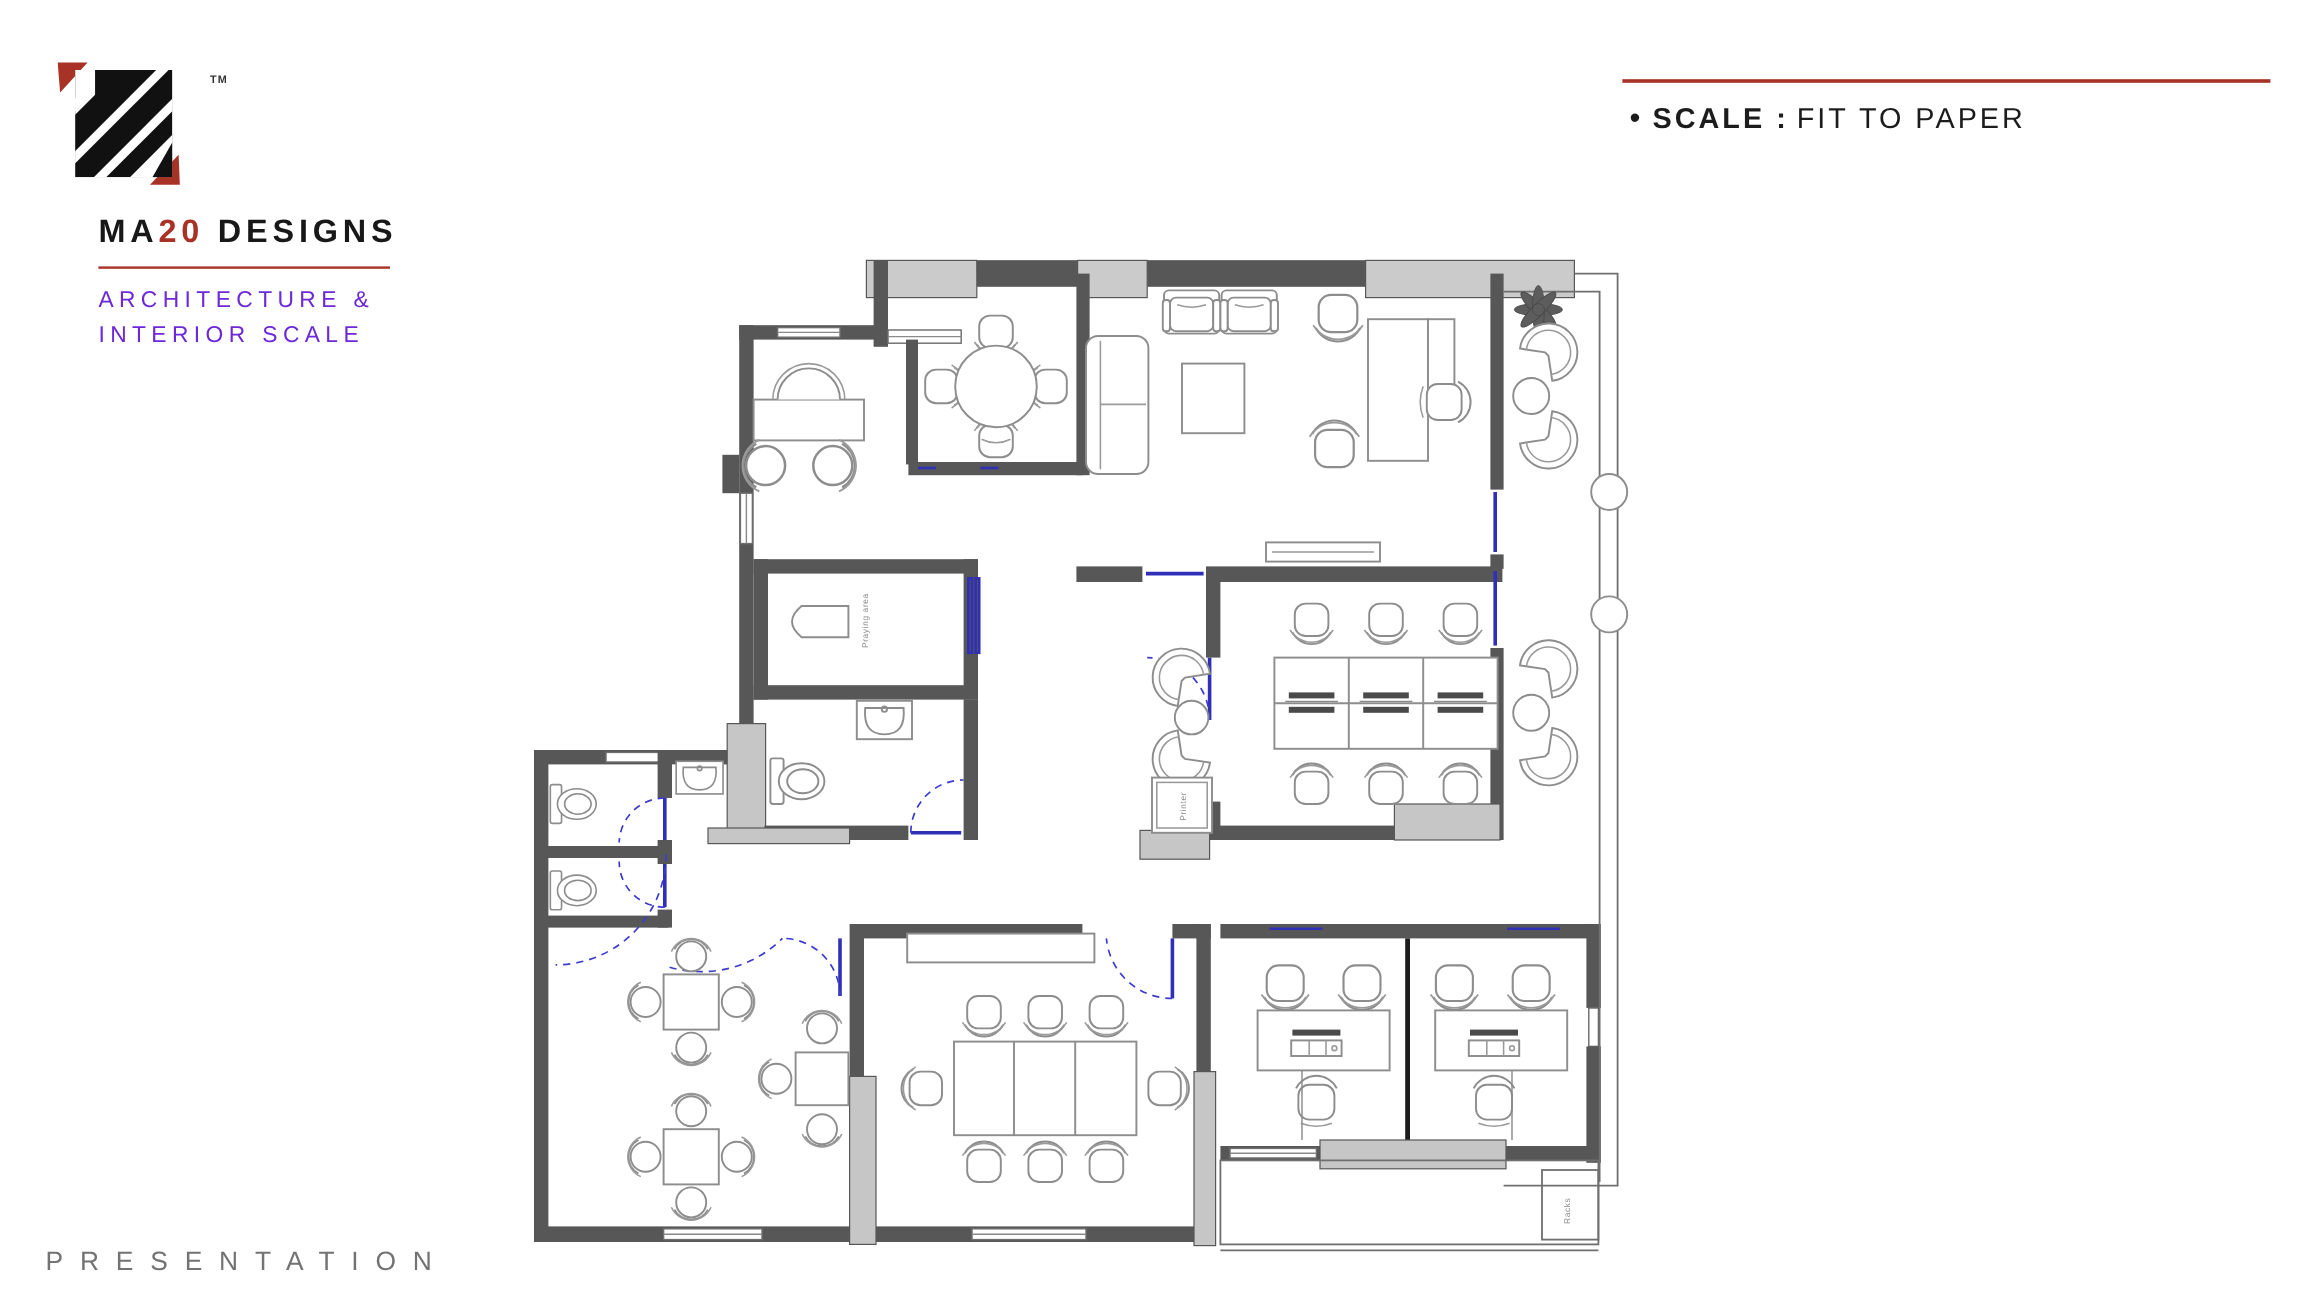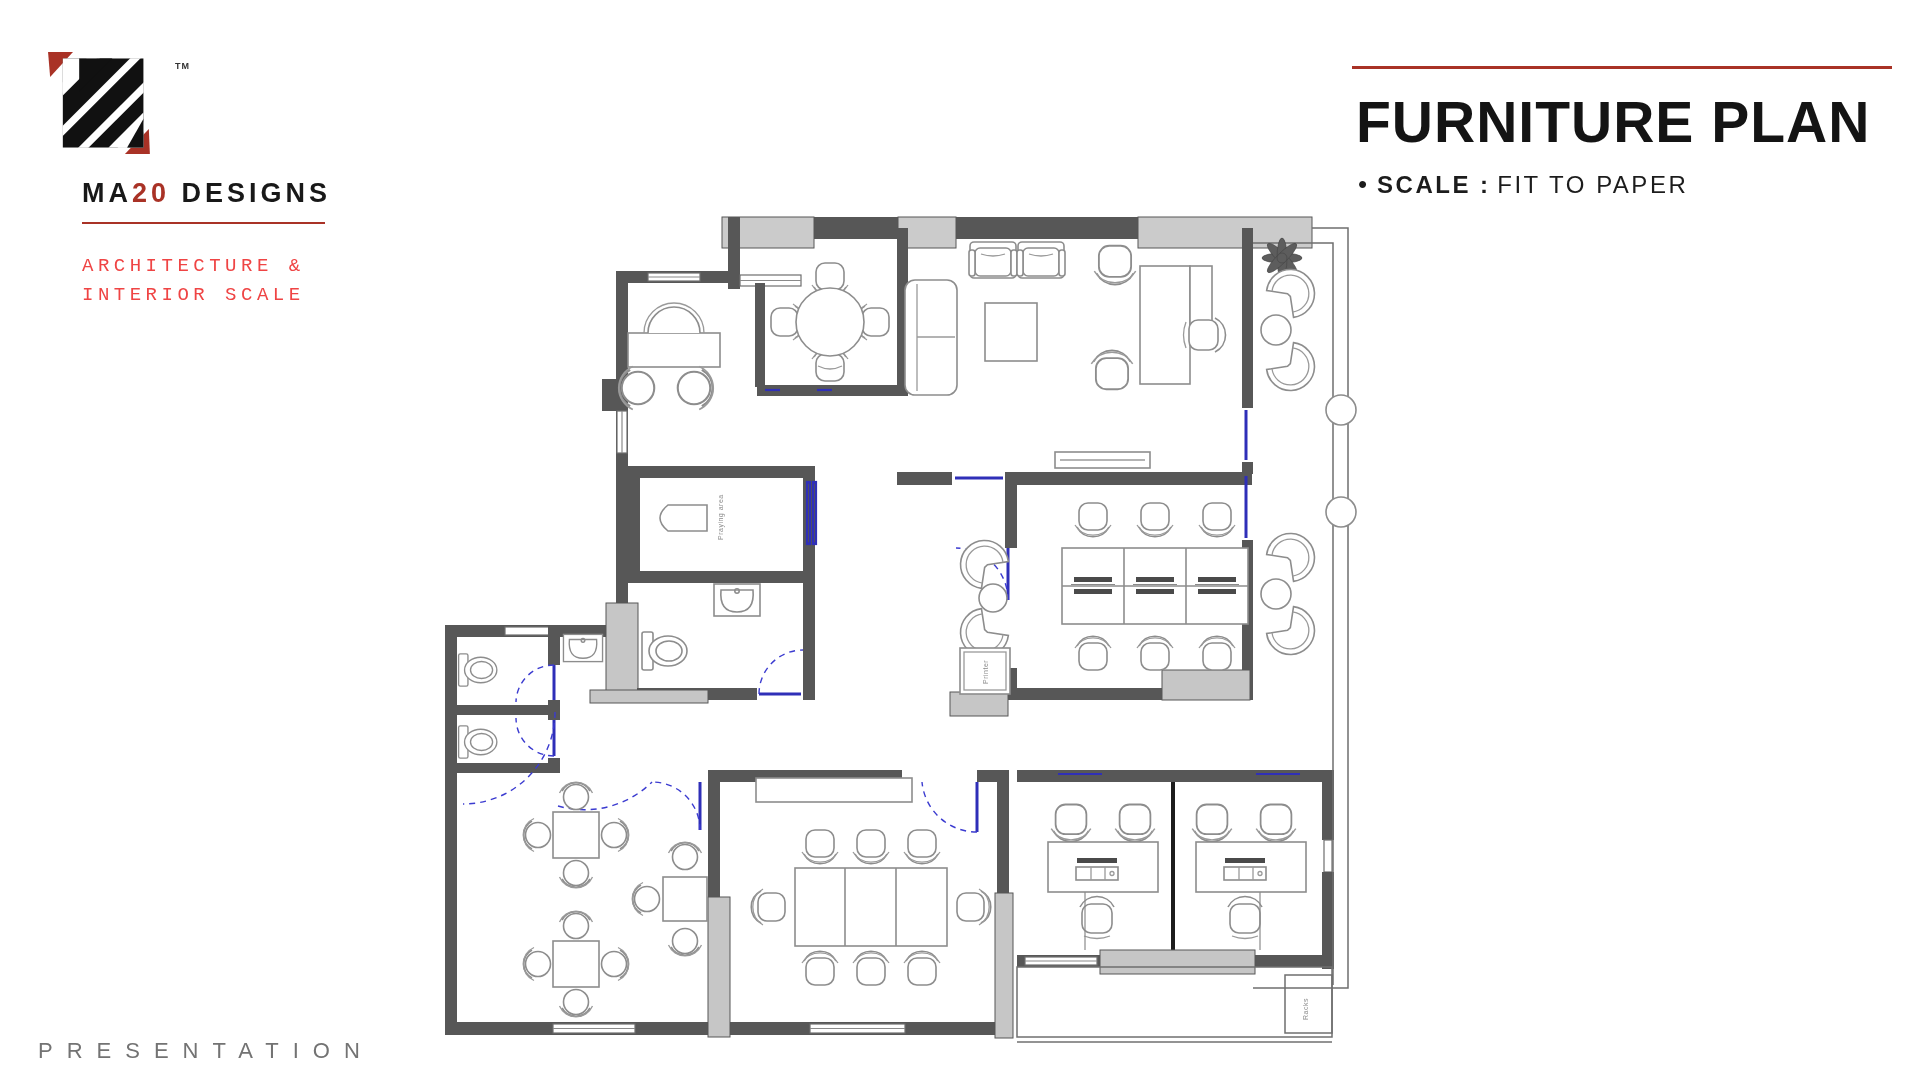--- a/index.html
+++ b/index.html
@@ -8,21 +8,21 @@
     font-family:"Liberation Sans",sans-serif;overflow:hidden;
   }
   
   .brand{position:absolute;left:48px;top:50px;display:flex;flex-direction:column;}
   .logo-mark{width:104px;height:106px;}
   .tm{position:absolute;left:175px;top:36px;font-size:9px;letter-spacing:1px;color:#333;font-weight:bold;margin-top:25px;}
   .brand-text{margin-left:34px;margin-top:22px;}
   .brand-name{font-size:27px;font-weight:bold;letter-spacing:4px;color:#181818;white-space:nowrap;}
   .brand-name .num{color:#a93226;}
   .brand-rule{width:243px;height:2px;background:#a93226;margin-top:13px;}
-  .brand-tagline{margin-top:28px;font-size:19px;letter-spacing:4.5px;color:#ef4444;line-height:1.55;white-space:nowrap;font-family:Liberation Mono, monospace;}
+  .brand-tagline{margin-top:12px;font-size:19px;letter-spacing:4.5px;color:#6d28d9;line-height:1.55;white-space:nowrap;}
   
   .title-block{position:absolute;left:1352px;top:66px;width:540px;}
   .title-rule{width:540px;height:3px;background:#a93226;}
   .page-title{margin:20px 0 0 4px;font-size:57px;font-weight:bold;letter-spacing:1px;color:#141414;white-space:nowrap;}
   .scale-line{margin:14px 0 0 6px;font-size:24px;color:#1c1c1c;white-space:nowrap;}
   .scale-line .bullet{font-size:26px;margin-right:10px;}
   .scale-line .scale-label{font-weight:bold;letter-spacing:2.5px;margin-top:48px;}
   .scale-line .scale-value{letter-spacing:2.5px;font-weight:normal;margin-top:43px;}
   
   .footer-label{position:absolute;left:38px;bottom:16px;font-size:22px;letter-spacing:14px;color:#737373;}
@@ -77,21 +77,20 @@
     <div class="brand-tagline">
       <div>ARCHITECTURE &amp;</div>
       <div>INTERIOR SCALE</div>
     </div>
   </div>
 </div>
 <div class="tm">TM</div>
 
 <div class="title-block">
   <div class="title-rule"></div>
-  <div class="page-title">FURNITURE PLAN</div>
   <div class="scale-line"><span class="bullet">•</span><span class="scale-label">SCALE :</span> <span class="scale-value">FIT TO PAPER</span></div>
 </div>
 
 <div class="footer-label">PRESENTATION</div>
 
 <svg class="plan-svg" viewBox="0 0 1920 1080">
   <defs>
 
     <g id="tchair">
       <rect x="-14" y="-12" width="28" height="27" rx="9" class="f"></rect>

